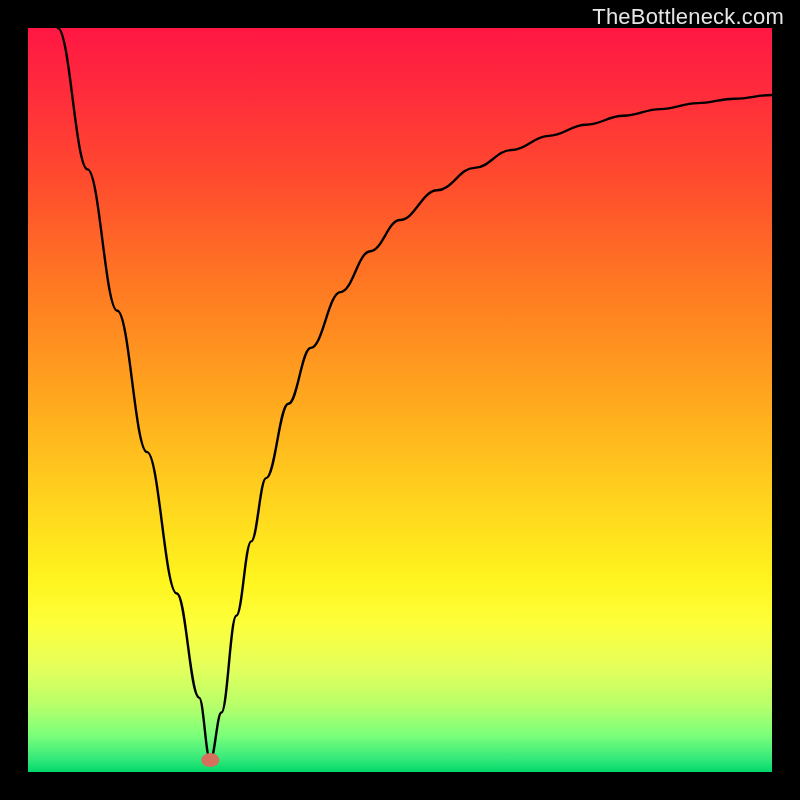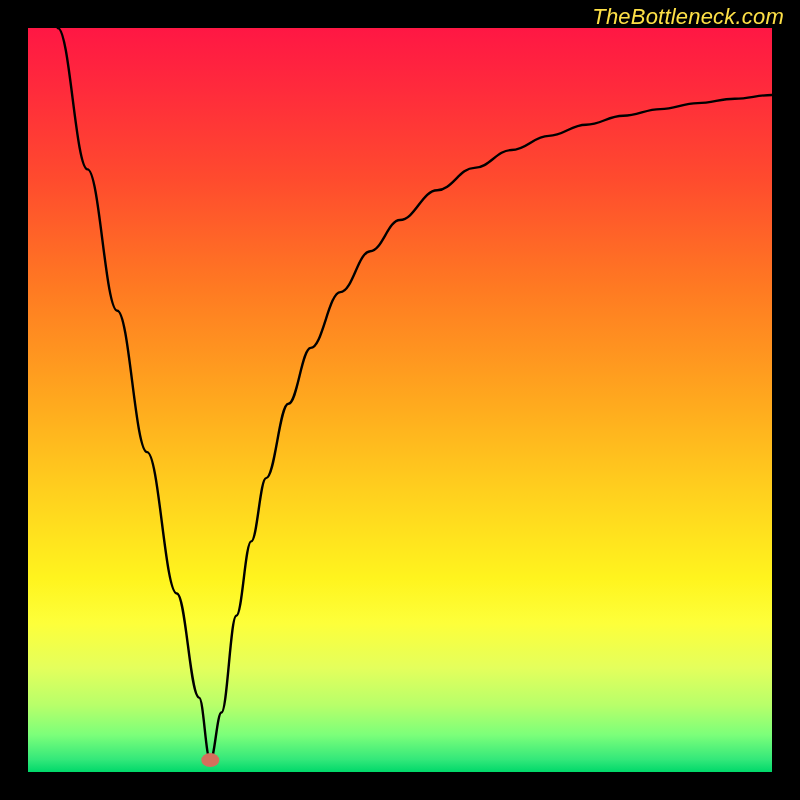--- a/index.html
+++ b/index.html
@@ -19,26 +19,25 @@
   }
   svg {
     display: block;
     width: 100%;
     height: 100%;
   }
   .watermark {
     position: absolute;
     top: 4px;
     right: 16px;
-    color: #fde047;
+    color: #e5e5e5;
     font-size: 22px;
     letter-spacing: 0.2px;
     font-weight: 500;
     user-select: none;
-    font-style: italic;
   }
 </style>
 </head>
 <body>
 
 <div class="frame">
   <svg id="chart-svg" viewBox="0 0 744 744" preserveAspectRatio="none">
     <defs>
       <linearGradient id="bg-grad" x1="0" y1="0" x2="0" y2="1">
           <stop offset="0%" stop-color="#ff1744"></stop>

